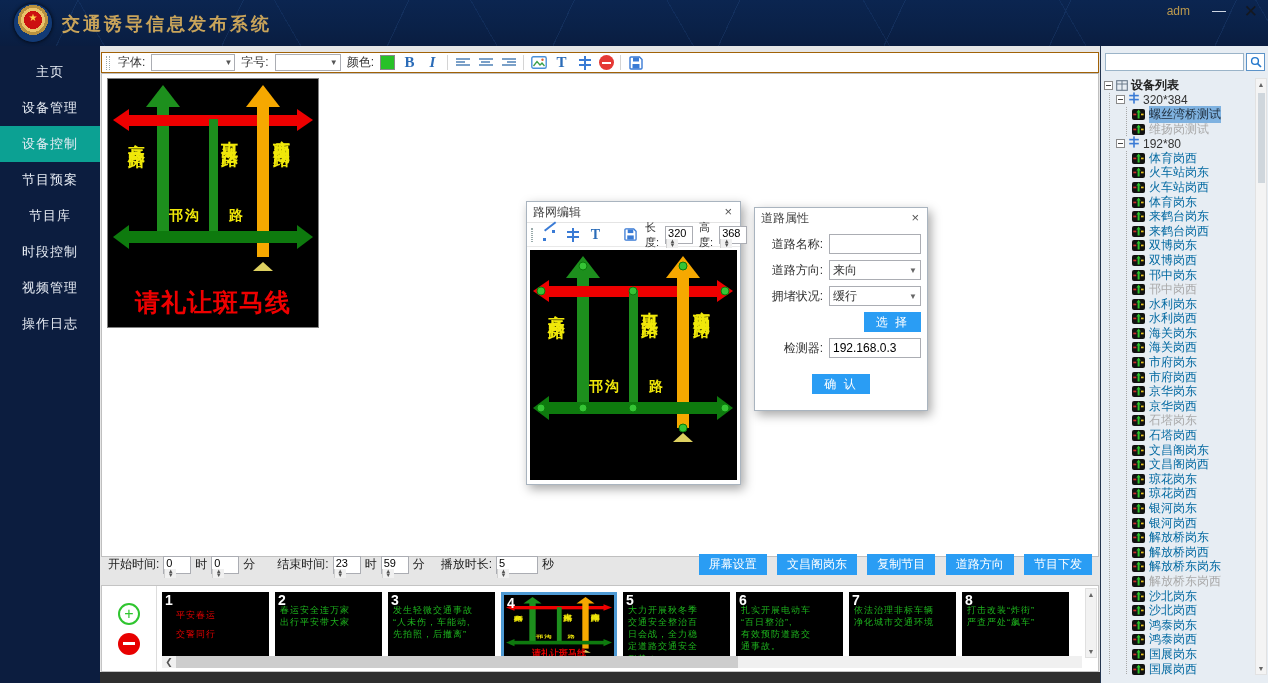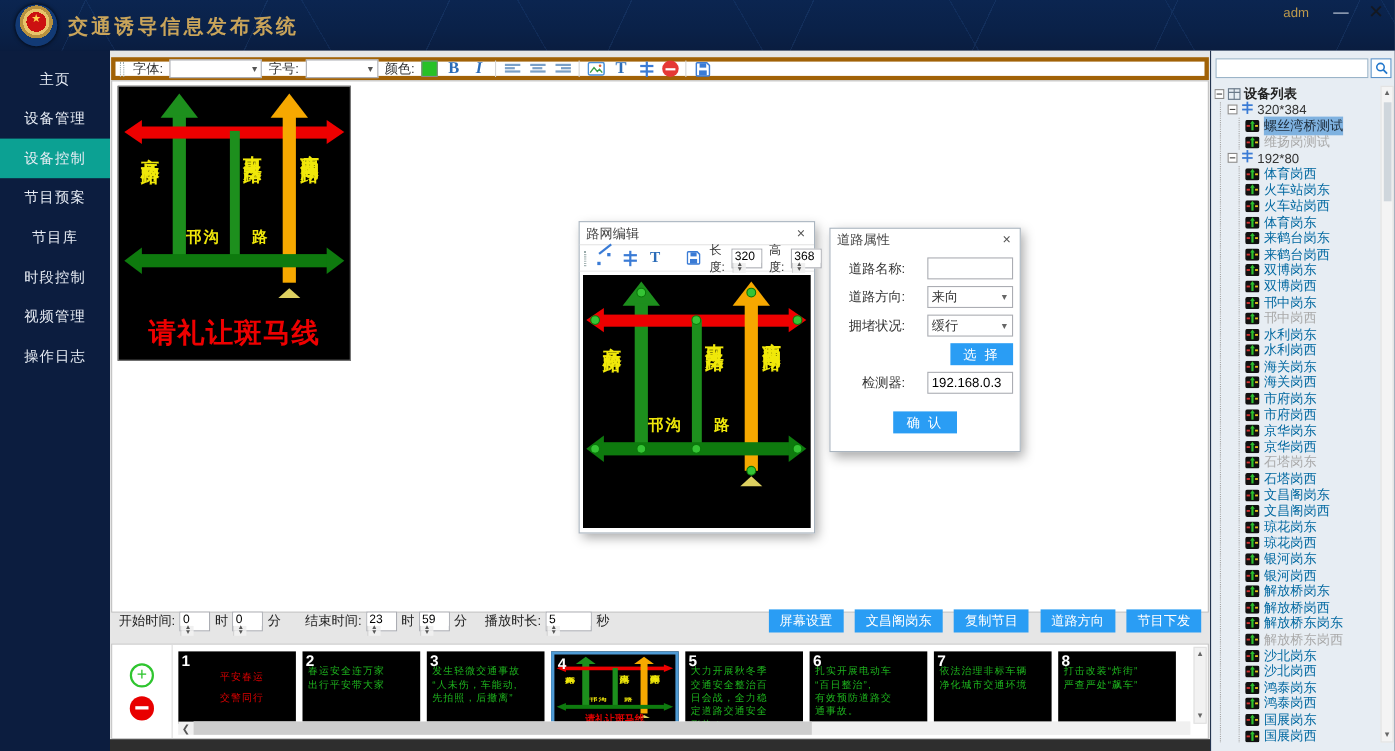--- a/index.html
+++ b/index.html
@@ -30,21 +30,21 @@
   .nav-item{height:36px;line-height:36px;text-align:center;color:#e8edf5;font-size:13px;
        letter-spacing:1px;cursor:pointer;}
   .nav-item.active{background:#0ca193;}
   .side .nav-wrap{padding-top:8px;}
 
   
   .main{position:absolute;left:100px;top:46px;width:1000px;height:637px;background:#e6e6e6;}
 
   
   .tb{position:absolute;left:1px;top:6px;width:998px;height:21px;background:#fff;
-      border:4px solid #a16207;display:flex;align-items:center;padding:0 4px;gap:6px;font-size:12px;color:#333;}
+      border:1px solid #a16207;display:flex;align-items:center;padding:0 4px;gap:6px;font-size:12px;color:#333;}
   .grip{width:4px;height:14px;border-left:1px dotted #9aa;border-right:1px dotted #9aa;margin-right:2px;}
   .combo{display:inline-flex;align-items:center;justify-content:space-between;
       width:84px;height:17px;border:1px solid #abadb3;background:#fff;padding:0 2px;}
   .combo.small{width:66px;}
   .combo .arr{font-size:8px;color:#555;}
   .swatch{width:15px;height:15px;background:#27c127;border:1px solid #888;display:inline-block;}
   .tbtn{min-width:17px;height:17px;display:inline-flex;align-items:center;justify-content:center;
       color:#2b6cb8;cursor:pointer;}
   .tbtn.bold{font-family:"Liberation Serif",serif;font-weight:bold;font-size:15px;}
   .tbtn.italic{font-family:"Liberation Serif",serif;font-style:italic;font-weight:bold;font-size:15px;}
@@ -111,21 +111,21 @@
   .juncico::before{content:"";position:absolute;left:5px;top:0;width:2px;height:14px;background:#3a7bd5;}
   .juncico::after{content:"";position:absolute;left:0;top:3px;width:12px;height:2px;background:#3a7bd5;
       box-shadow:0 5px 0 #3a7bd5;}
   .spin{display:inline-flex;border:1px solid #abadb3;height:18px;background:#fff;flex-direction:column;}
   .spin input{width:26px;border:0;font-size:11px;padding:0 2px;outline:none;font-family:inherit;}
   .spin .ud{width:12px;display:flex;flex-direction:column;border-left:1px solid #d0d0d0;}
   .spin .ud span{flex:1;font-size:6px;line-height:4.5px;text-align:center;color:#555;background:#f0f0f0;cursor:pointer;}
 
   .props{left:652px;top:133px;width:174px;height:204px;}
   .props .row{display:flex;align-items:center;margin:6px 6px 0 6px;font-size:12px;color:#333;}
-  .props .lab{width:62px;text-align:right;margin-right:20px;flex:none;}
+  .props .lab{width:62px;text-align:right;margin-right:6px;flex:none;}
   .props input.txt{flex:1;height:20px;border:1px solid #abadb3;font-size:12px;padding:0 3px;outline:none;width:60px;font-family:inherit;}
   .pcombo{flex:1;height:20px;border:1px solid #abadb3;display:flex;align-items:center;
       justify-content:space-between;padding:0 3px;background:#fff;}
   .pcombo .arr{font-size:8px;color:#666;}
   .bluebtn{background:#2a9df4;color:#fff;border:0;font-size:12px;height:20px;padding:0 12px;
       cursor:pointer;font-family:inherit;letter-spacing:2px;}
   .props .selrow{justify-content:flex-end;}
   .props .okrow{justify-content:center;margin-top:16px;}
 
   
@@ -143,21 +143,21 @@
   .addbtn{width:22px;height:22px;border-radius:50%;border:2px solid #2fc52f;color:#2fc52f;
       display:flex;align-items:center;justify-content:center;font-size:16px;line-height:1;cursor:pointer;background:#fff;}
   .delbtn{width:22px;height:22px;border-radius:50%;background:#e80000;position:relative;cursor:pointer;}
   .delbtn::after{content:"";position:absolute;left:5px;right:5px;top:9.5px;height:3px;background:#fff;}
   .thumbs{position:absolute;left:60px;top:6px;right:14px;height:68px;display:flex;align-items:flex-start;overflow:hidden;}
   .thumb{position:relative;width:107px;height:66px;background:#000;margin-right:6px;flex:none;overflow:hidden;}
   .thumb.selected{width:116px;height:72px;border:3px solid #4e9ad4;}
   .thumb-num{position:absolute;left:3px;top:0px;color:#fff;font-size:14px;font-weight:bold;z-index:3;}
   .thumb-text{position:absolute;inset:0;padding:12px 3px 2px 5px;font-size:9px;line-height:1.35;
       white-space:pre-line;letter-spacing:1px;}
-  .thumb.red .thumb-text{color:#e00000;padding-top:14px;line-height:2.1;padding-left:14px;margin-left:24px;}
+  .thumb.red .thumb-text{color:#e00000;padding-top:14px;line-height:2.1;padding-left:14px;}
   .thumb.green .thumb-text{color:#1db41d;}
   .thumb .mini{display:none;position:absolute;inset:0;}
   .thumb.map .mini{display:block;}
   .mini .tmap{transform:scale(0.53,0.30);transform-origin:0 0;left:2px;top:2px;}
   .mini-banner{position:absolute;left:0;right:0;bottom:1px;text-align:center;color:#e00000;
       font-size:9px;font-weight:bold;}
   .vsb{position:absolute;right:1px;top:2px;width:12px;height:70px;background:#f2f2f2;border:1px solid #e0e0e0;
       display:flex;flex-direction:column;justify-content:space-between;align-items:center;
       font-size:7px;color:#666;padding:2px 0;}
   .hsb{position:absolute;left:60px;right:16px;bottom:3px;height:12px;background:#f0f0f0;display:flex;align-items:center;}

